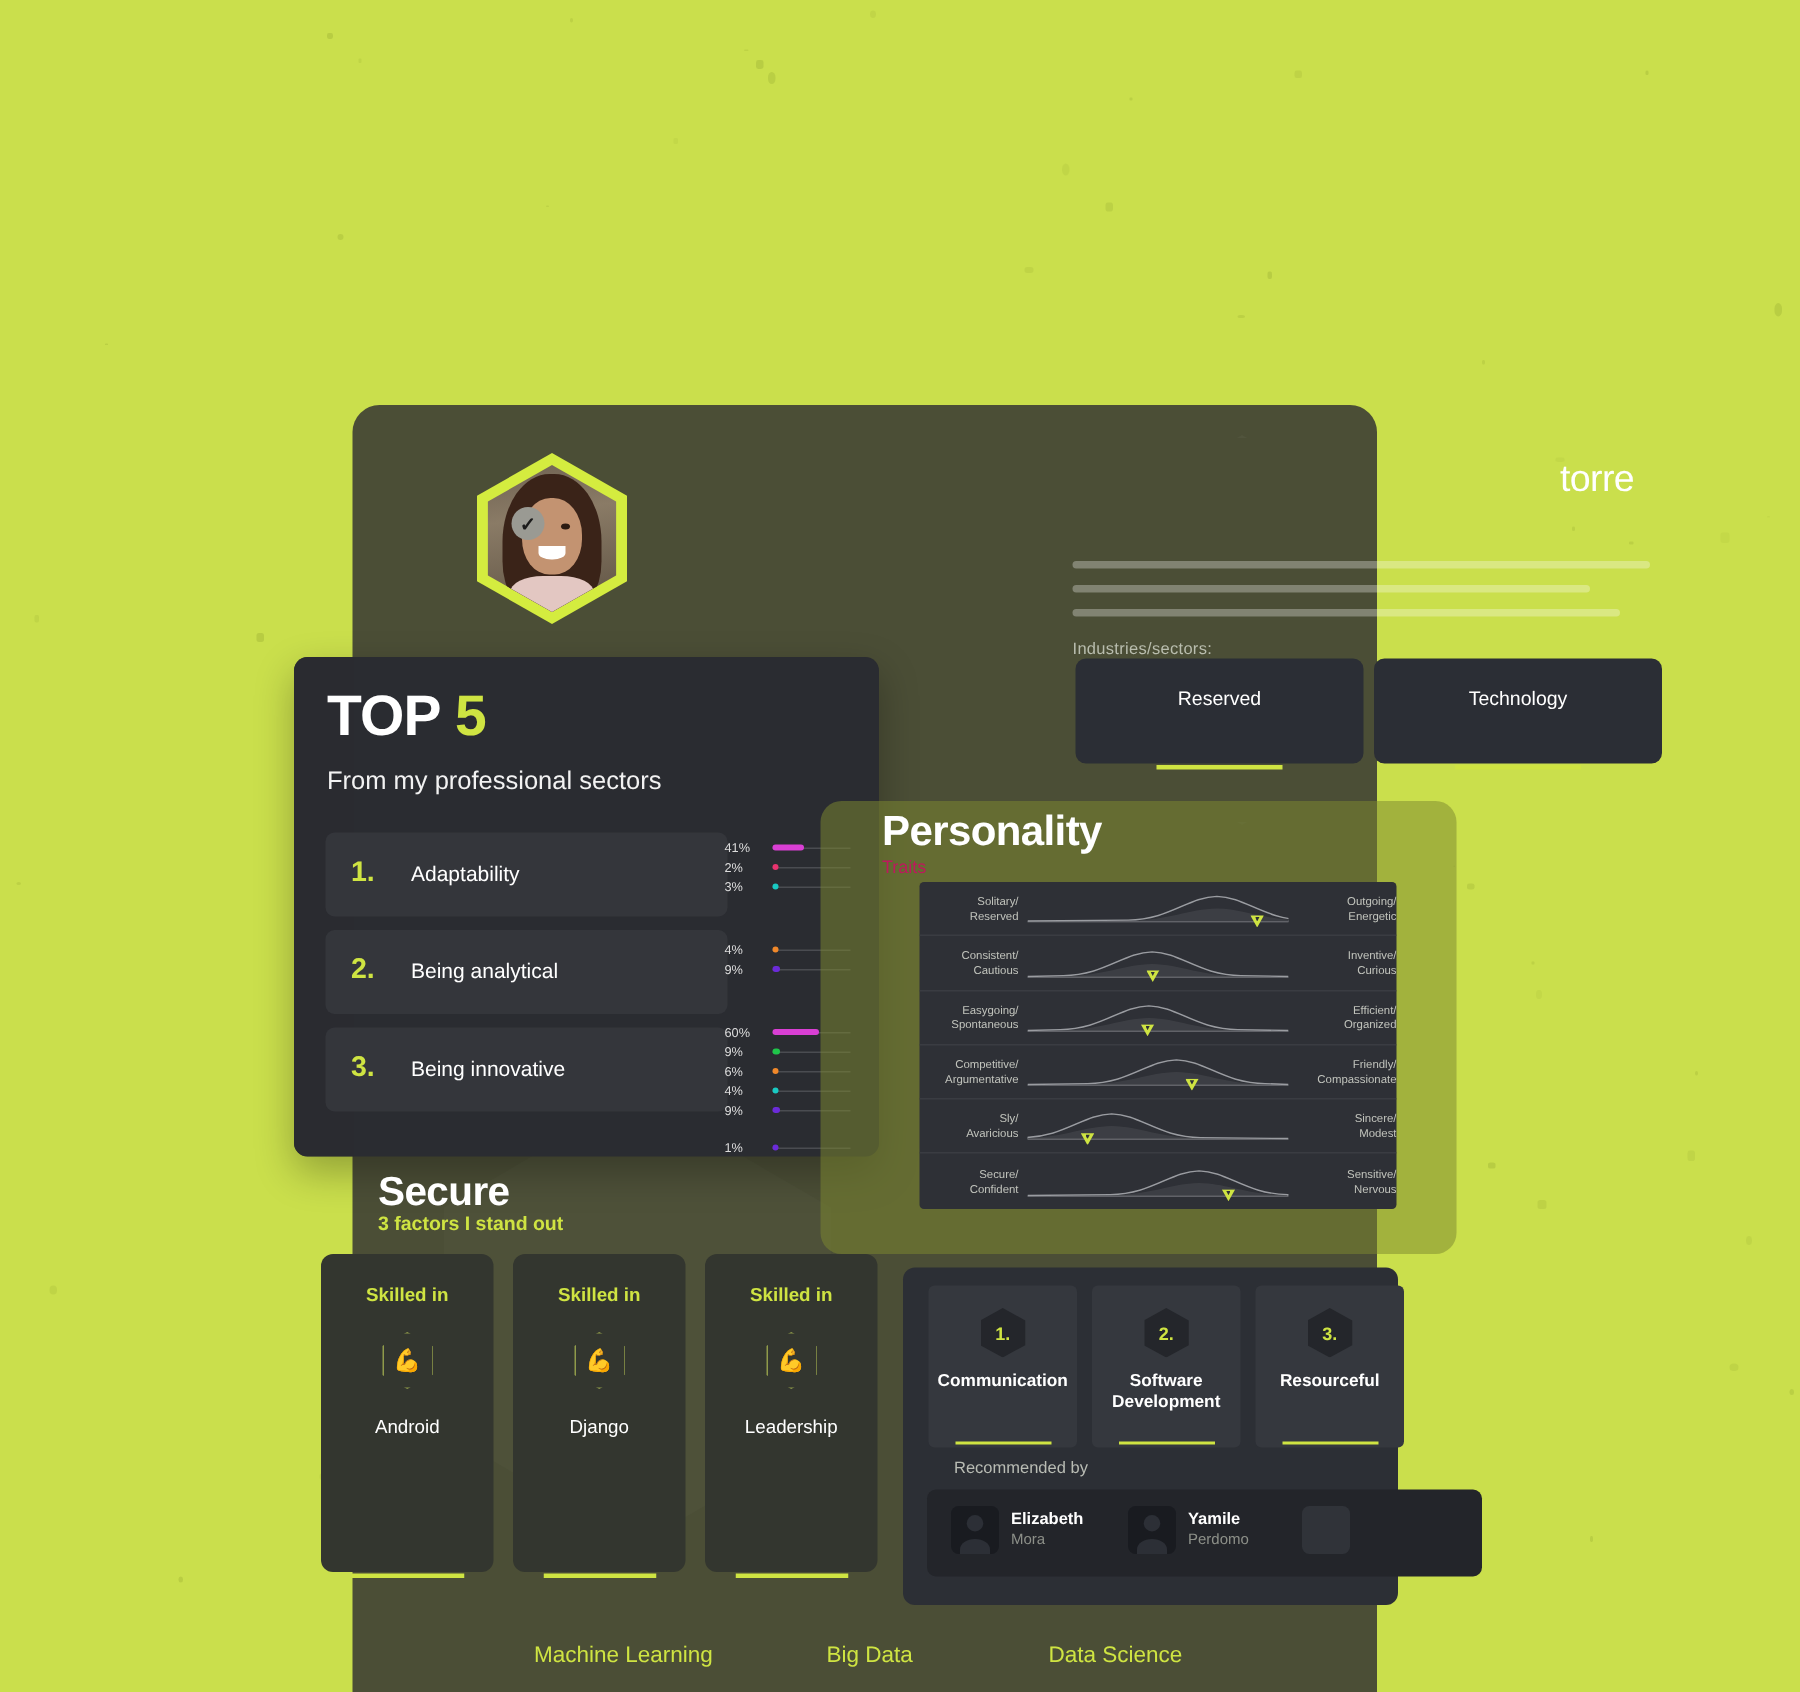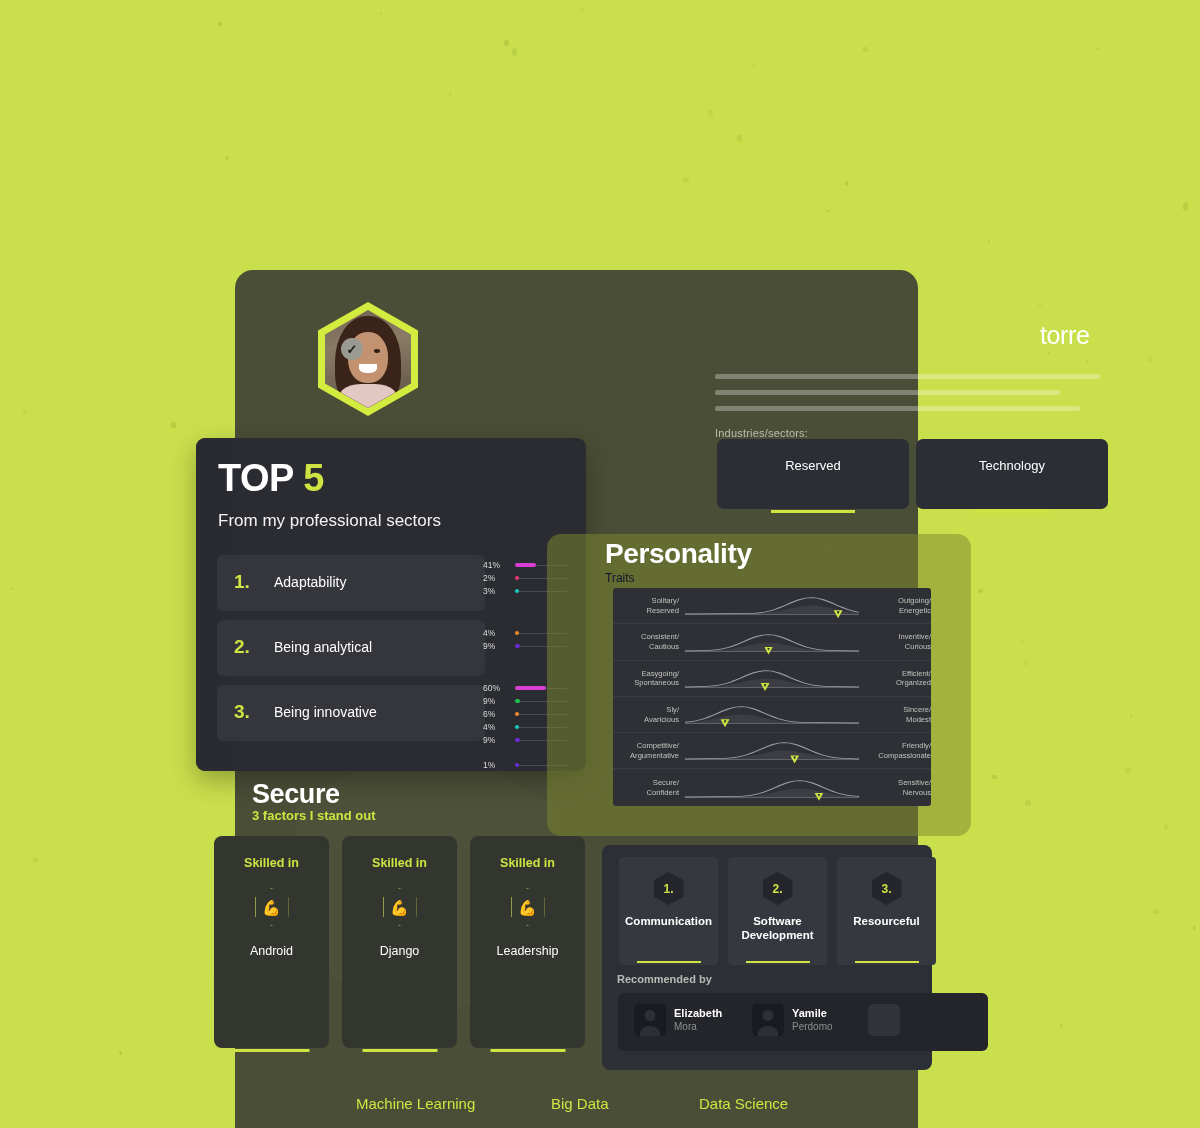--- a/index.html
+++ b/index.html
@@ -83,21 +83,21 @@
     background:#9a9a93; color:#1b1b1b;
     display:flex; align-items:center; justify-content:center;
     font-size:13px; font-weight:700;
   }
   #interests-title {
     position:absolute; left:480px; top:42px;
     font-size:30px; font-weight:700; color:#ffffff; letter-spacing:-.3px;
   }
   #interests-title .my { color:#d4ec3f; }
   #torre-logo {
-    position:absolute; left:805px; top:51px;
+    position:absolute; left:805px; top:35px;
     font-size:25px; color:#ffffff; font-weight:400; letter-spacing:-.4px;
   }
   .skel { position:absolute; height:5px; border-radius:3px; background:rgba(255,255,255,.30); }
   #skel1 { left:480px; top:104px; width:385px; }
   #skel2 { left:480px; top:120px; width:345px; }
   #skel3 { left:480px; top:136px; width:365px; }
   #ind-label {
     position:absolute; left:480px; top:157px;
     font-size:11px; color:#b9bdae; letter-spacing:.2px;
   }
@@ -153,23 +153,23 @@
   #pg-2 { top:245px; }
   #pg-3 { top:322px; }
 
   
   #pers-backing {
     position:absolute; left:547px; top:534px;
     width:424px; height:302px;
     background: rgba(124,136,48,.52);
     border-radius:14px;
   }
-  #pers-head { position:absolute; left:605px; top:538px; }
+  #pers-head { position:absolute; left:588px; top:538px; }
   #pers-title { font-size:28px; font-weight:700; color:#fff; letter-spacing:-.4px; }
-  #pers-sub { font-size:12px; color:#0f172a; margin-top:1px; }
+  #pers-sub { font-size:12px; color:#be185d; margin-top:1px; }
   #pers-table {
     position:absolute; left:613px; top:588px;
     width:318px; height:218px;
     background:#2e3036; border-radius:3px; overflow:hidden;
   }
   .trait {
     position:relative; height:36.3px;
     border-bottom:1px solid #3a3c42;
     display:flex; align-items:center;
   }
@@ -231,21 +231,21 @@
     width:30px; height:33px; background:#24262b;
     clip-path: polygon(50% 0%,100% 25%,100% 75%,50% 100%,0% 75%,0% 25%);
     display:flex; align-items:center; justify-content:center;
     font-size:12px; font-weight:700; color:#cfe442;
   }
   .str-card .nm { position:absolute; left:4px; right:4px; top:57px; text-align:center; font-size:11.5px; font-weight:700; color:#fff; line-height:1.25; }
   .str-card .accent { position:absolute; left:50%; transform:translateX(-50%); bottom:2px; width:64px; height:2px; background:#cfe442; }
   #st-0 { left:17px; }
   #st-1 { left:126px; }
   #st-2 { left:235px; }
-  #rec-label { position:absolute; left:15px; top:128px; font-size:11px; color:#b9bcb4;font-weight:bold; }
+  #rec-label { position:absolute; left:34px; top:128px; font-size:11px; color:#b9bcb4; }
   #rec-bar {
     position:absolute; left:16px; top:148px;
     width:370px; height:58px;
     background:#23252a; border-radius:6px;
   }
   .rec-person { position:absolute; top:11px; display:flex; align-items:center; }
   .rec-person .pic {
     width:32px; height:32px; border-radius:5px; background:#191b20;
     position:relative; overflow:hidden;
   }
@@ -524,56 +524,56 @@
           </svg>
           <div class="marker" style="left: 46%;"></div>
         </div>
         <div class="side right">
           <div>Efficient/</div>
           <div>Organized</div>
         </div>
       </div>
       <div class="trait">
         <div class="side left">
+          <div>Competitive/</div>
+          <div>Argumentative</div>
+        </div>
+        <div class="curve">
+          <div class="base"></div>
+          <svg viewBox="0 0 100 22" preserveAspectRatio="none">
+            <path d="M0,21 L23.060000000000002,20.4 C39.06,20 46.06,5 57.06,4.6 C68.06,5 75.06,20 91.06,20.4 L100,21" fill="none" stroke="#9a9ca1" stroke-width="0.9"></path>
+            <path d="M0,21.6 L23.060000000000002,20.8 C39.06,20.4 46.06,13 57.06,12.6 C68.06,13 75.06,20.4 91.06,20.8 L100,21.6 L100,22 L0,22 Z" fill="rgba(255,255,255,.07)"></path>
+          </svg>
+          <div class="marker" style="left: 63%;"></div>
+        </div>
+        <div class="side right">
+          <div>Friendly/</div>
+          <div>Compassionate</div>
+        </div>
+      </div>
+      <div class="trait">
+        <div class="side left">
           <div>Sly/</div>
           <div>Avaricious</div>
         </div>
         <div class="curve">
           <div class="base"></div>
           <svg viewBox="0 0 100 22" preserveAspectRatio="none">
             <path d="M0,21 L-1.740000000000002,20.4 C14.259999999999998,20 21.259999999999998,5 32.26,4.6 C43.26,5 50.26,20 66.25999999999999,20.4 L100,21" fill="none" stroke="#9a9ca1" stroke-width="0.9"></path>
             <path d="M0,21.6 L-1.740000000000002,20.8 C14.259999999999998,20.4 21.259999999999998,13 32.26,12.6 C43.26,13 50.26,20.4 66.25999999999999,20.8 L100,21.6 L100,22 L0,22 Z" fill="rgba(255,255,255,.07)"></path>
           </svg>
           <div class="marker" style="left: 23%;"></div>
         </div>
         <div class="side right">
           <div>Sincere/</div>
           <div>Modest</div>
         </div>
       </div>
       <div class="trait">
         <div class="side left">
-          <div>Competitive/</div>
-          <div>Argumentative</div>
-        </div>
-        <div class="curve">
-          <div class="base"></div>
-          <svg viewBox="0 0 100 22" preserveAspectRatio="none">
-            <path d="M0,21 L23.060000000000002,20.4 C39.06,20 46.06,5 57.06,4.6 C68.06,5 75.06,20 91.06,20.4 L100,21" fill="none" stroke="#9a9ca1" stroke-width="0.9"></path>
-            <path d="M0,21.6 L23.060000000000002,20.8 C39.06,20.4 46.06,13 57.06,12.6 C68.06,13 75.06,20.4 91.06,20.8 L100,21.6 L100,22 L0,22 Z" fill="rgba(255,255,255,.07)"></path>
-          </svg>
-          <div class="marker" style="left: 63%;"></div>
-        </div>
-        <div class="side right">
-          <div>Friendly/</div>
-          <div>Compassionate</div>
-        </div>
-      </div>
-      <div class="trait">
-        <div class="side left">
           <div>Secure/</div>
           <div>Confident</div>
         </div>
         <div class="curve">
           <div class="base"></div>
           <svg viewBox="0 0 100 22" preserveAspectRatio="none">
             <path d="M0,21 L31.74000000000001,20.4 C47.74000000000001,20 54.74000000000001,5 65.74000000000001,4.6 C76.74000000000001,5 83.74000000000001,20 99.74000000000001,20.4 L100,21" fill="none" stroke="#9a9ca1" stroke-width="0.9"></path>
             <path d="M0,21.6 L31.74000000000001,20.8 C47.74000000000001,20.4 54.74000000000001,13 65.74000000000001,12.6 C76.74000000000001,13 83.74000000000001,20.4 99.74000000000001,20.8 L100,21.6 L100,22 L0,22 Z" fill="rgba(255,255,255,.07)"></path>
           </svg>
           <div class="marker" style="left: 77%;"></div>

